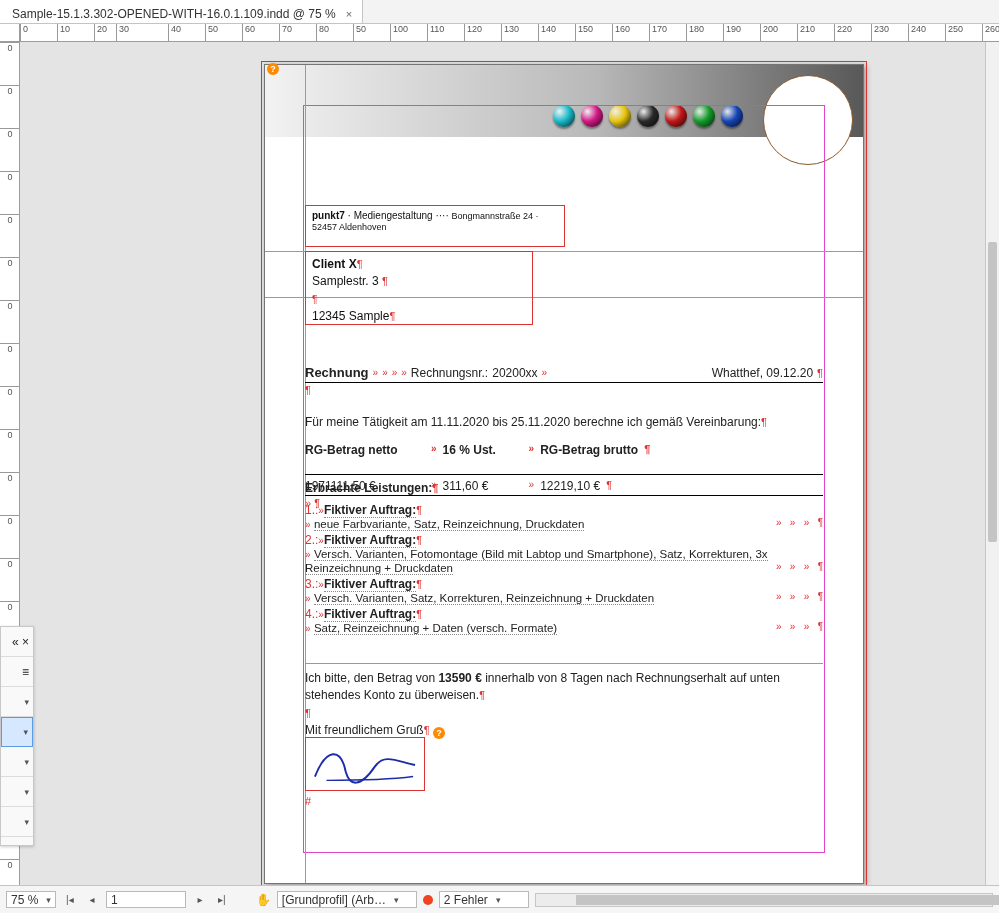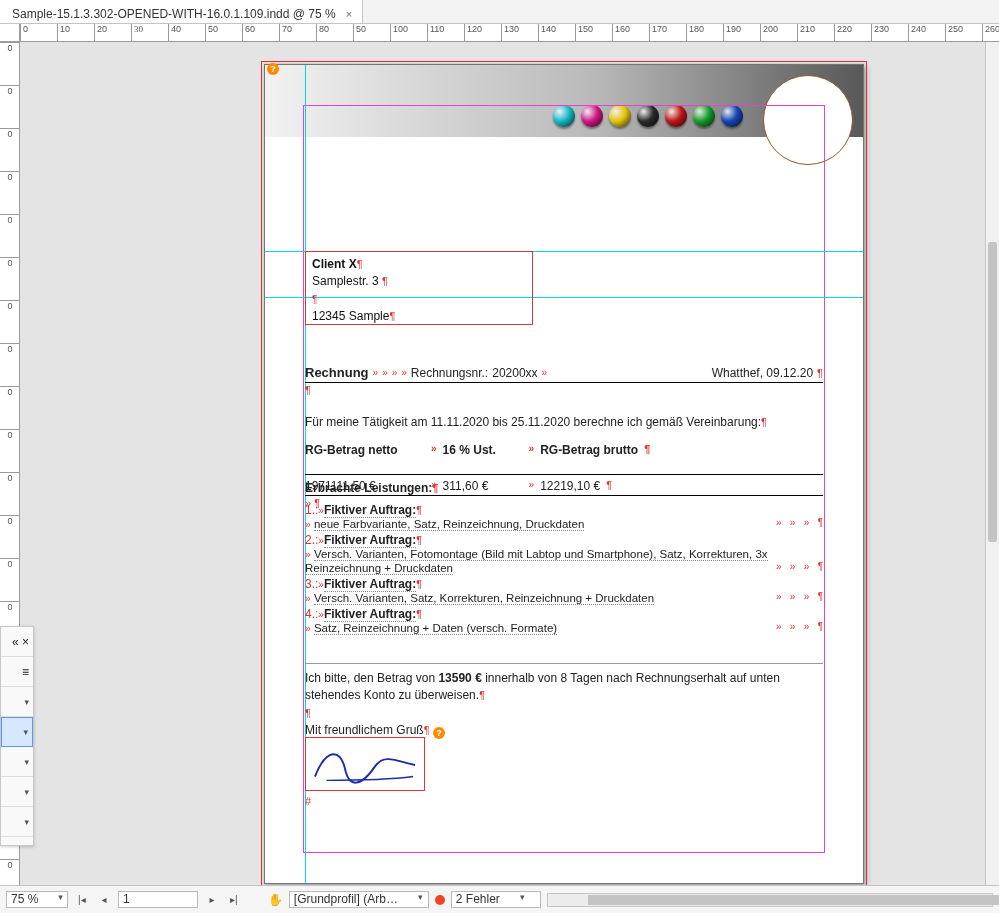--- a/index.html
+++ b/index.html
@@ -180,21 +180,21 @@
 
   
   .status {
     position:absolute; left:0; right:0; bottom:0; height:28px;
     background:#f5f5f5; border-top:1px solid #c4c4c4;
     display:flex; align-items:center; gap:6px; padding:0 6px;
     font-size:12px; color:#333;
   }
   .combo{
     border:1px solid #b9b9b9; background:#fff; height:17px;
-    display:flex; align-items:flex-start; padding:0 4px; gap:20px;
+    display:flex; align-items:center; padding:0 4px; gap:8px;
   }
   .chev{ font-size:9px; color:#555;}
   .nav-btn{ width:16px;height:16px; display:flex;align-items:center;justify-content:center;
     color:#555; font-size:10px;}
   .err-dot{ width:10px;height:10px;border-radius:50%; background:#e42; display:inline-block;}
   .hscroll{ flex:1; height:14px; background:#ececec; border:1px solid #c6c6c6; position:relative;}
   .hscroll .thumb{ position:absolute; left:40px; width:500px; top:1px; bottom:1px; background:#c4c4c4;}
   
   
   .panel-sliver{
@@ -216,21 +216,21 @@
     <span>Sample-15.1.3.302-OPENED-WITH-16.0.1.109.indd @ 75 %</span>
     <span class="close">×</span>
   </div>
 </div>
 
 <div class="ruler-corner"></div>
 <div class="ruler-h" id="rulerH">
     <div class="tick" style="left: 0px;">0</div>
     <div class="tick" style="left: 37px;">10</div>
     <div class="tick" style="left: 74px;">20</div>
-    <div class="tick" style="left: 111px; font-family: Liberation Serif, serif;">30</div>
+    <div class="tick" style="left: 96px;">30</div>
     <div class="tick" style="left: 148px;">40</div>
     <div class="tick" style="left: 185px;">50</div>
     <div class="tick" style="left: 222px;">60</div>
     <div class="tick" style="left: 259px;">70</div>
     <div class="tick" style="left: 296px;">80</div>
     <div class="tick" style="left: 333px;">50</div>
     <div class="tick" style="left: 370px;">100</div>
     <div class="tick" style="left: 407px;">110</div>
     <div class="tick" style="left: 444px;">120</div>
     <div class="tick" style="left: 481px;">130</div>
@@ -288,20 +288,23 @@
       <div class="head-circle"></div>
     </div>
 
     <div class="frame-outer"></div>
     <div class="frame-margins"></div>
     <div class="guide-v" style="left:40px"></div>
     <div class="guide-h" style="top:186px"></div>
     <div class="guide-h" style="top:232px"></div>
     <div class="warn" style="left:2px; top:-2px">?</div>
 
+    <div class="tf sender">
+      <span><b>punkt7</b><span> · Mediengestaltung</span> ···· <span style="font-size:9px">Bongmannstraße 24 · 52457 Aldenhoven</span></span>
+    </div>
 
     <div class="tf client">
       <b>Client X</b><span class="para">¶</span><br>
       <span>Samplestr. 3</span> <span class="para">¶</span><br>
       <span class="para" style="font-size:10px">¶</span><br>
       <span>12345 Sample</span><span class="para">¶</span>
     </div>
 
     <div class="invoice-head">
       <div class="row1">

